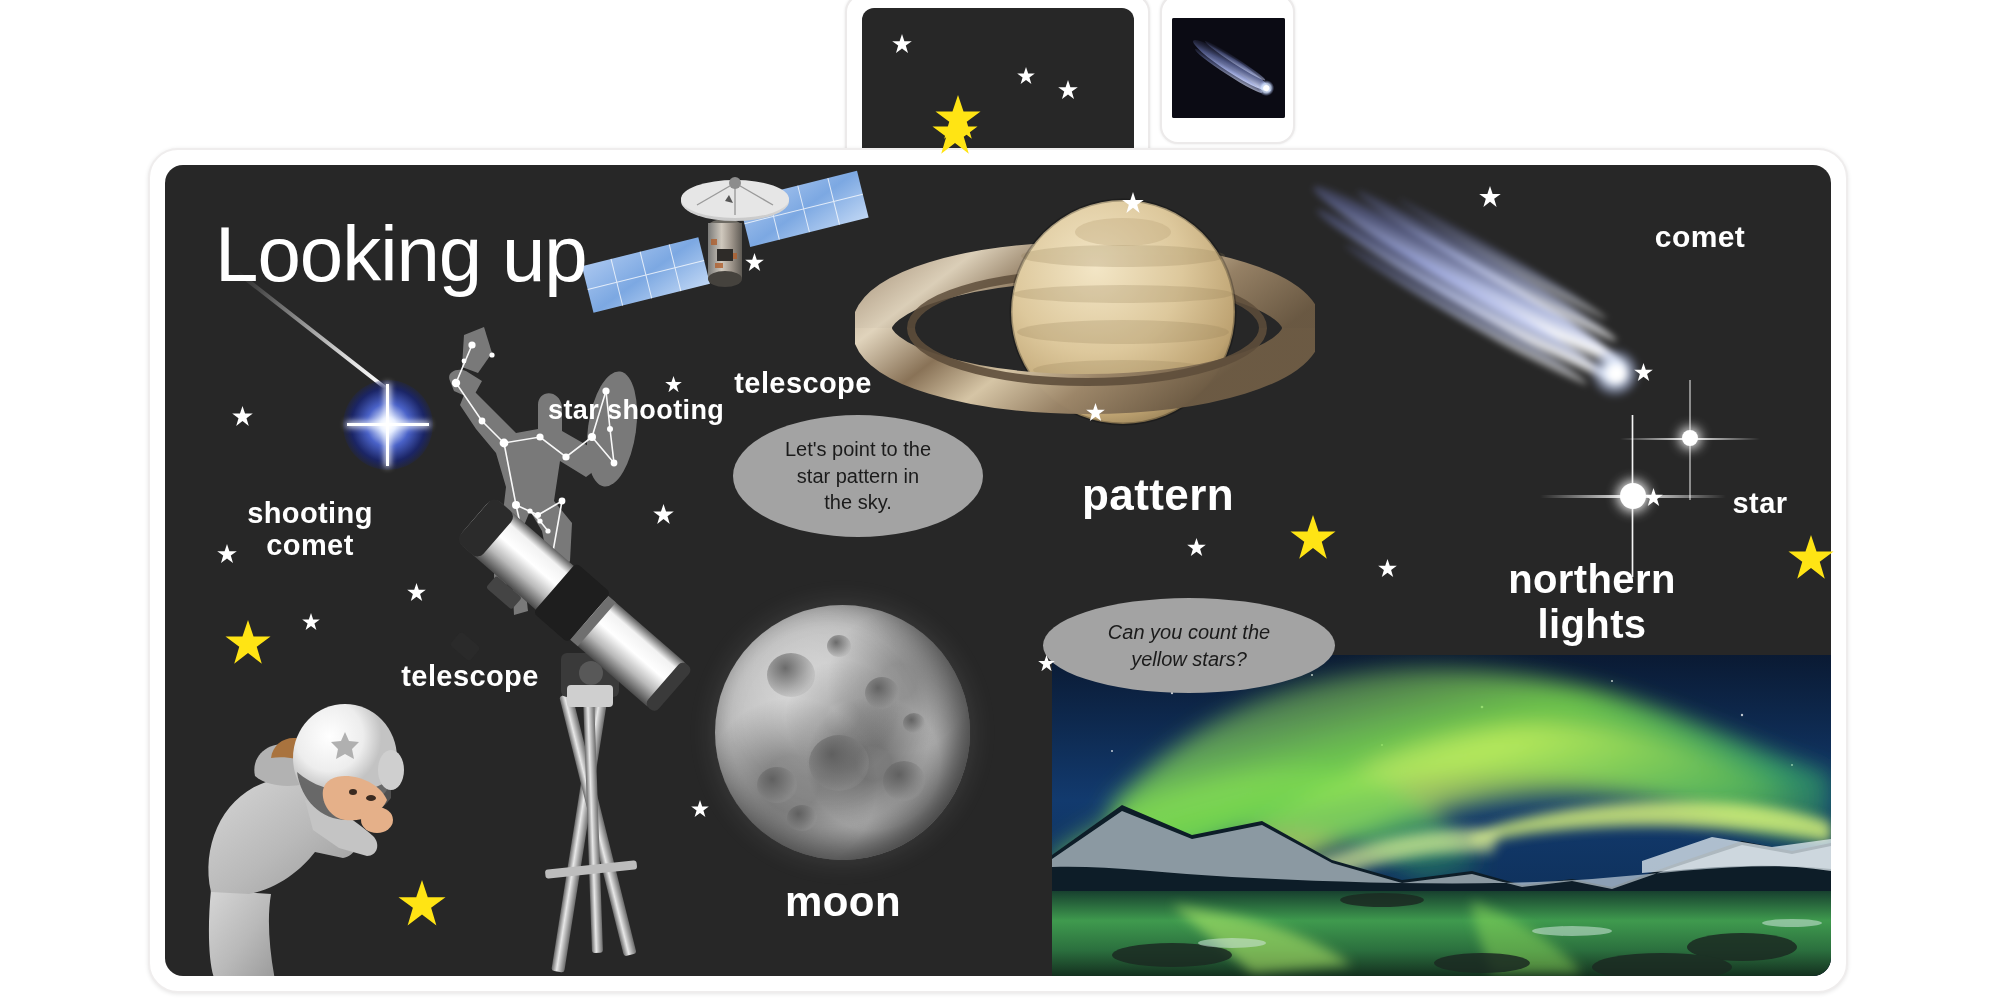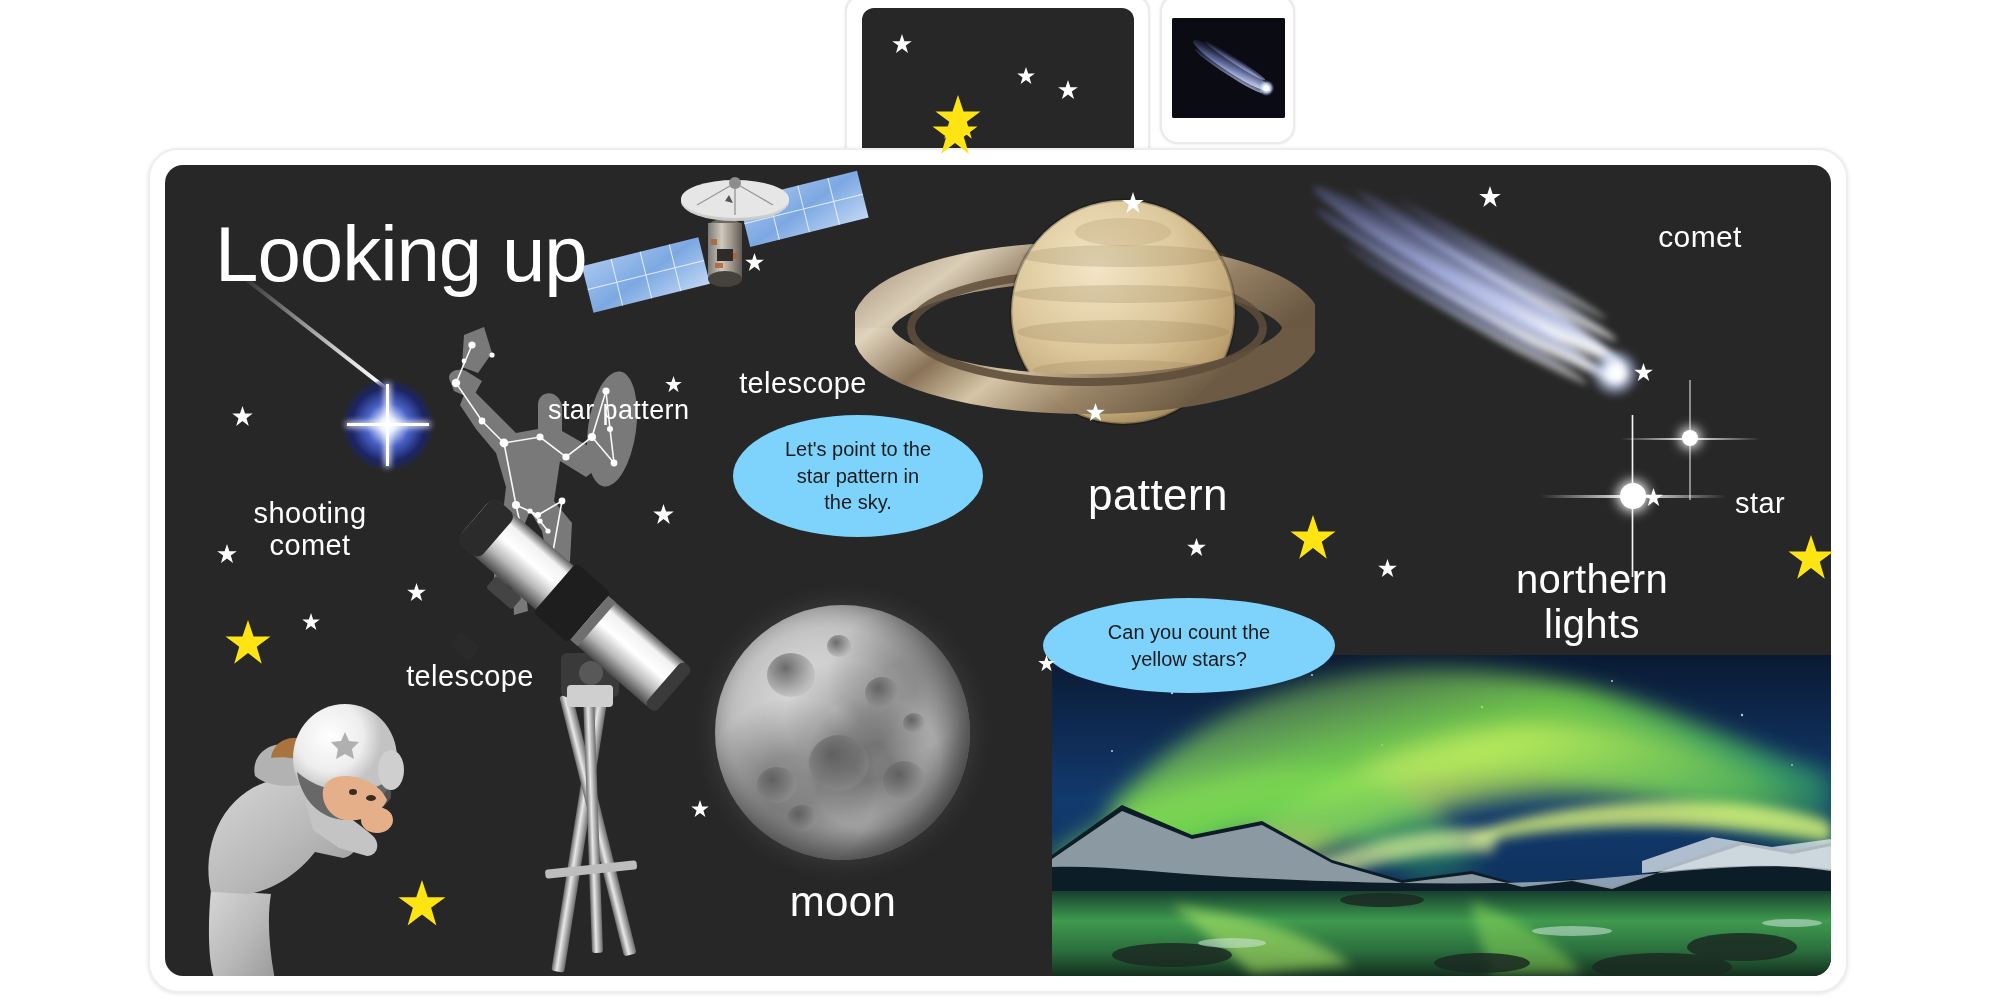--- a/index.html
+++ b/index.html
@@ -67,40 +67,40 @@
     width: 1666px; height: 811px;
     background: #272727;
     border-radius: 18px;
     overflow: hidden;
   }
 
   
   .label {
     position: absolute;
     color: #ffffff;
-    font-weight: 400;
+    font-weight: 700;
     letter-spacing: 0.4px;
     white-space: pre-line;
     text-align: center;
     line-height: 1.12;
   }
   #title {
     position: absolute;
     left: 215px; top: 215px;
     color: #ffffff;
     font-size: 78px;
     font-weight: 300;
     letter-spacing: -1px;
     line-height: 1;
   }
 
   
   .bubble {
     position: absolute;
-    background: #7dd3fc;
+    background: #a3a3a3;
     border-radius: 50%;
     color: #1b1b1b;
     font-size: 19px;
     line-height: 1.32;
     text-align: center;
     display: flex;
     align-items: center;
     justify-content: center;
     white-space: pre-line;
     padding: 10px 16px;
@@ -620,34 +620,34 @@
       <div class="crater" style="left:168px; top:156px; width:42px; height:40px;"></div>
       <div class="crater" style="left:112px; top:30px; width:24px; height:22px;"></div>
       <div class="crater" style="left:188px; top:108px; width:22px; height:20px;"></div>
       <div class="crater" style="left:72px; top:200px; width:30px; height:26px;"></div>
     </div>
 
   </div>
 
   <div id="text-layer">
       <div id="title">Looking up</div>
-      <div class="label" style="font-size: 27px; top: 395px; left: 548px; text-align: left;">star pattern</div>
+      <div class="label" style="font-size: 27px; top: 395px; left: 548px; text-align: left;">star shooting</div>
       <div class="label" style="font-size: 29px; top: 367px; left: 803px; transform: translateX(-50%); text-align: center;">telescope</div>
       <div class="label" style="font-size: 29px; top: 497px; left: 310px; transform: translateX(-50%); text-align: center;">shooting
 comet</div>
       <div class="label" style="font-size: 29px; top: 660px; left: 470px; transform: translateX(-50%); text-align: center;">telescope</div>
       <div class="label" style="font-size: 42px; top: 878px; left: 843px; transform: translateX(-50%); text-align: right;">moon</div>
       <div class="label" style="font-size: 44px; top: 470px; left: 1158px; transform: translateX(-50%); text-align: center;">pattern</div>
       <div class="label" style="font-size: 30px; top: 220px; left: 1700px; transform: translateX(-50%); text-align: center;">comet</div>
       <div class="label" style="font-size: 29px; top: 487px; left: 1760px; transform: translateX(-50%); text-align: center;">star</div>
       <div class="label" style="font-size: 40px; top: 557px; left: 1592px; transform: translateX(-50%); text-align: center;">northern lights</div>
       <div class="bubble" style="left: 733px; top: 415px; width: 250px; height: 122px; font-size: 20px;">Let's point to the
 star pattern in
 the sky.</div>
-      <div class="bubble" style="left: 1043px; top: 598px; width: 292px; height: 95px; font-size: 20px;">Can you count the
+      <div class="bubble" style="left: 1043px; top: 598px; width: 292px; height: 95px; font-size: 20px; font-style: italic;">Can you count the
 yellow stars?</div>
       <div class="star" style="left: 742px; top: 42px; width: 22px; height: 22px;"></div>
       <div class="star" style="left: 1058px; top: 80px; width: 20px; height: 20px;"></div>
       <div class="star" style="left: 745px; top: 253px; width: 19px; height: 19px;"></div>
       <div class="star" style="left: 1122px; top: 192px; width: 22px; height: 22px;"></div>
       <div class="star" style="left: 1479px; top: 186px; width: 22px; height: 22px;"></div>
       <div class="star" style="left: 1086px; top: 403px; width: 19px; height: 19px;"></div>
       <div class="star" style="left: 1634px; top: 363px; width: 19px; height: 19px;"></div>
       <div class="star" style="left: 1644px; top: 488px; width: 19px; height: 19px;"></div>
       <div class="star" style="left: 232px; top: 406px; width: 21px; height: 21px;"></div>

